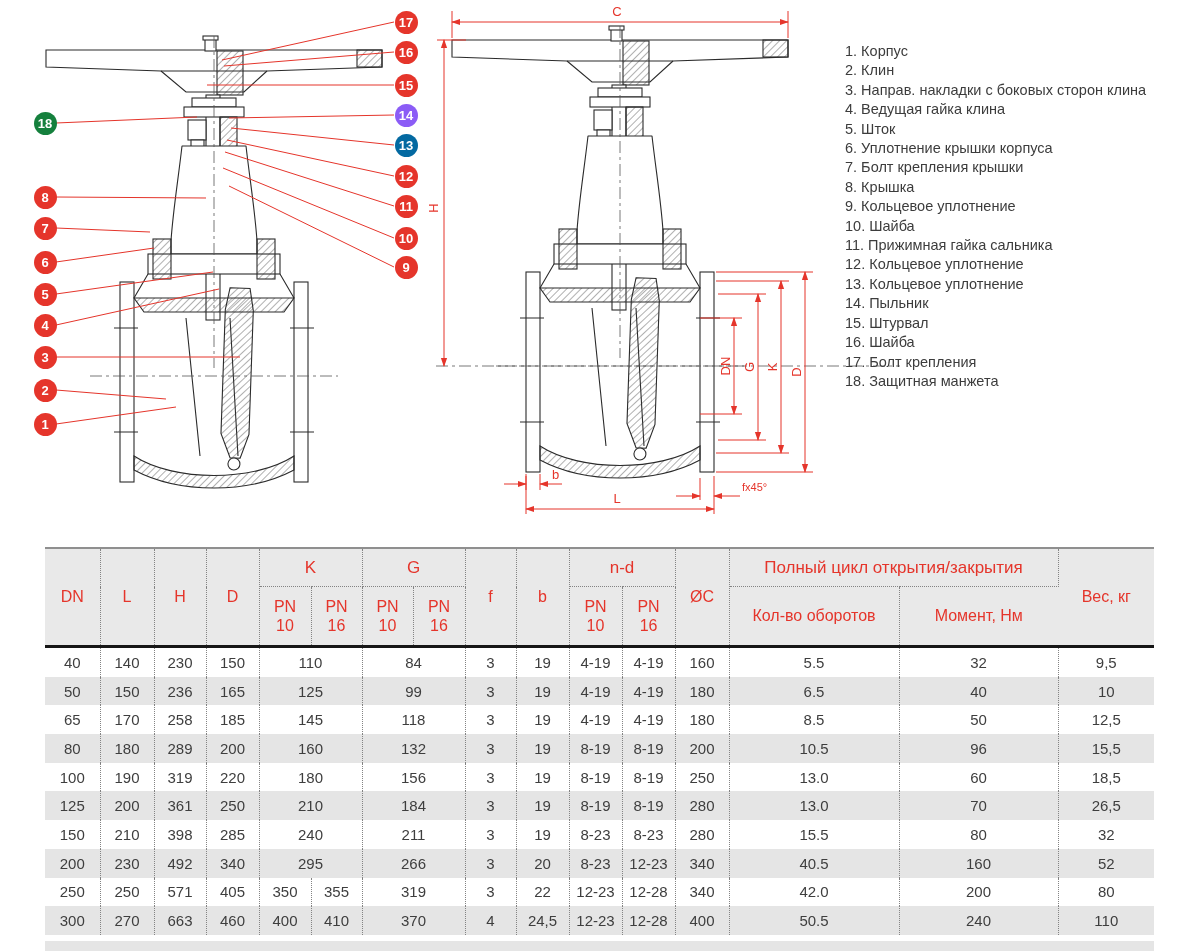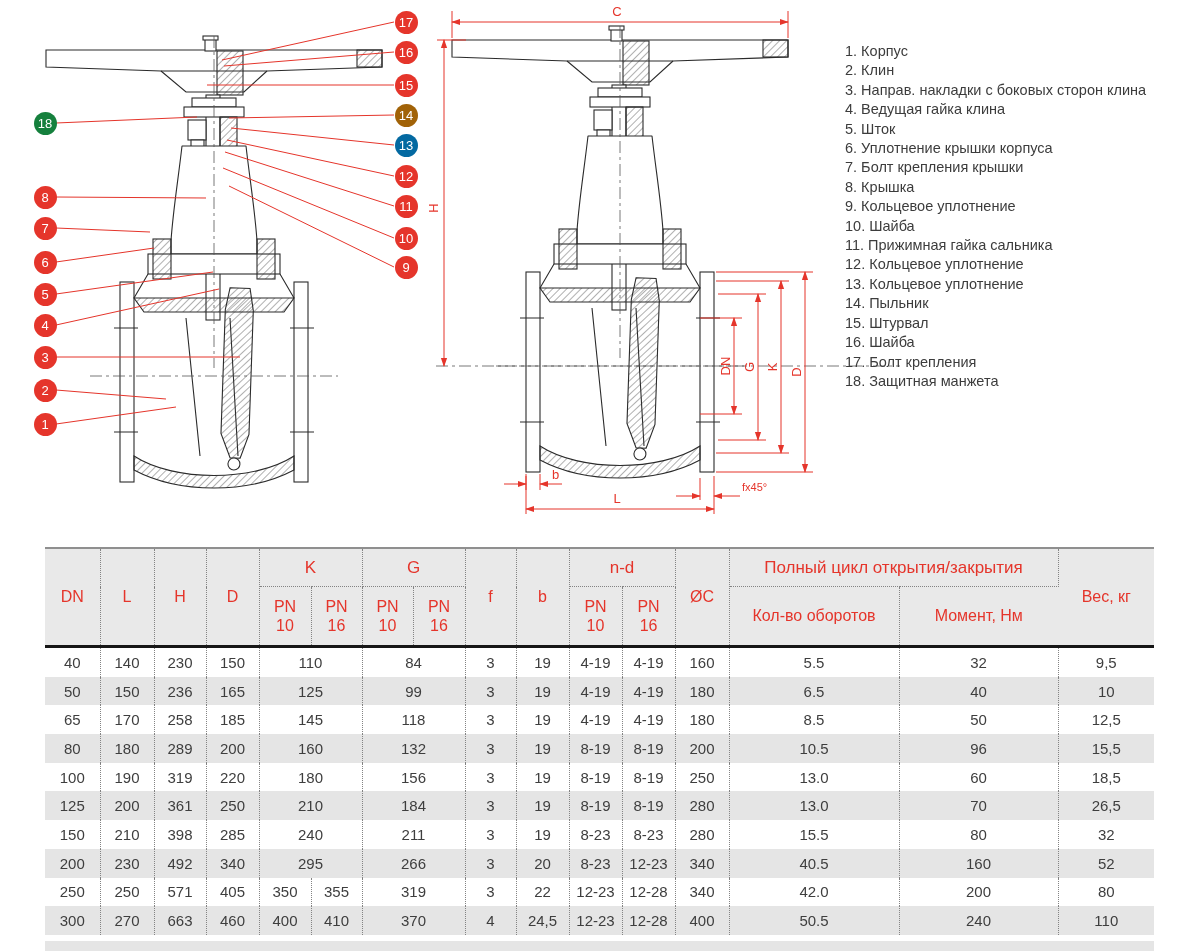--- a/index.html
+++ b/index.html
@@ -3,21 +3,21 @@
 <meta charset="utf-8">
 <style>
   html,body{margin:0;padding:0;background:#fff;}
   .sheet{position:relative;width:1200px;height:951px;background:#fff;overflow:hidden;
          font-family:"Liberation Sans",sans-serif;}
   
   .drawing-svg{position:absolute;left:0;top:0;}
   
   .callout{position:absolute;width:23px;height:23px;border-radius:50%;
            display:flex;align-items:center;justify-content:center;
-           color:#fff;font-size:13px;font-weight:normal;line-height:1;}
+           color:#fff;font-size:13px;font-weight:bold;line-height:1;}
   
   .parts-list{position:absolute;left:845px;top:42px;margin:0;padding:0;list-style:none;
               font-size:14.5px;line-height:19.4px;color:#3c3c3c;font-weight:500;}
   
   .spec-table{position:absolute;left:45px;top:547px;width:1109px;
               border-collapse:collapse;table-layout:fixed;
               border-top:2px solid #8f8f8f;}
   .spec-table th,.spec-table td{border-right:1px dotted #838383;padding:0;margin:0;
               text-align:center;vertical-align:middle;font-weight:normal;}
   .spec-table th:last-child,.spec-table td:last-child{border-right:none;}
@@ -140,21 +140,21 @@
       <text class="dim-label" x="552" y="479">b</text>
       <text class="dim-label" x="617" y="503" text-anchor="middle">L</text>
       <text class="dim-label small" x="742" y="491">fx45°</text>
     </g>
   </svg>
 
   <div id="callouts">
       <div class="callout" style="left: 394.5px; top: 10.5px; background: rgb(229, 53, 43);">17</div>
       <div class="callout" style="left: 394.5px; top: 40.5px; background: rgb(229, 53, 43);">16</div>
       <div class="callout" style="left: 394.5px; top: 73.5px; background: rgb(229, 53, 43);">15</div>
-      <div class="callout" style="left: 394.5px; top: 103.5px; background: #a16207;">14</div>
+      <div class="callout" style="left: 394.5px; top: 103.5px; background: #8b5cf6;">14</div>
       <div class="callout" style="left: 394.5px; top: 133.5px; background: #0369a1;">13</div>
       <div class="callout" style="left: 394.5px; top: 164.5px; background: rgb(229, 53, 43);">12</div>
       <div class="callout" style="left: 394.5px; top: 194.5px; background: rgb(229, 53, 43);">11</div>
       <div class="callout" style="left: 394.5px; top: 226.5px; background: rgb(229, 53, 43);">10</div>
       <div class="callout" style="left: 394.5px; top: 255.5px; background: rgb(229, 53, 43);">9</div>
       <div class="callout" style="left: 33.5px; top: 111.5px; background: #15803d;">18</div>
       <div class="callout" style="left: 33.5px; top: 185.5px; background: rgb(229, 53, 43);">8</div>
       <div class="callout" style="left: 33.5px; top: 216.5px; background: rgb(229, 53, 43);">7</div>
       <div class="callout" style="left: 33.5px; top: 250.5px; background: rgb(229, 53, 43);">6</div>
       <div class="callout" style="left: 33.5px; top: 282.5px; background: rgb(229, 53, 43);">5</div>

